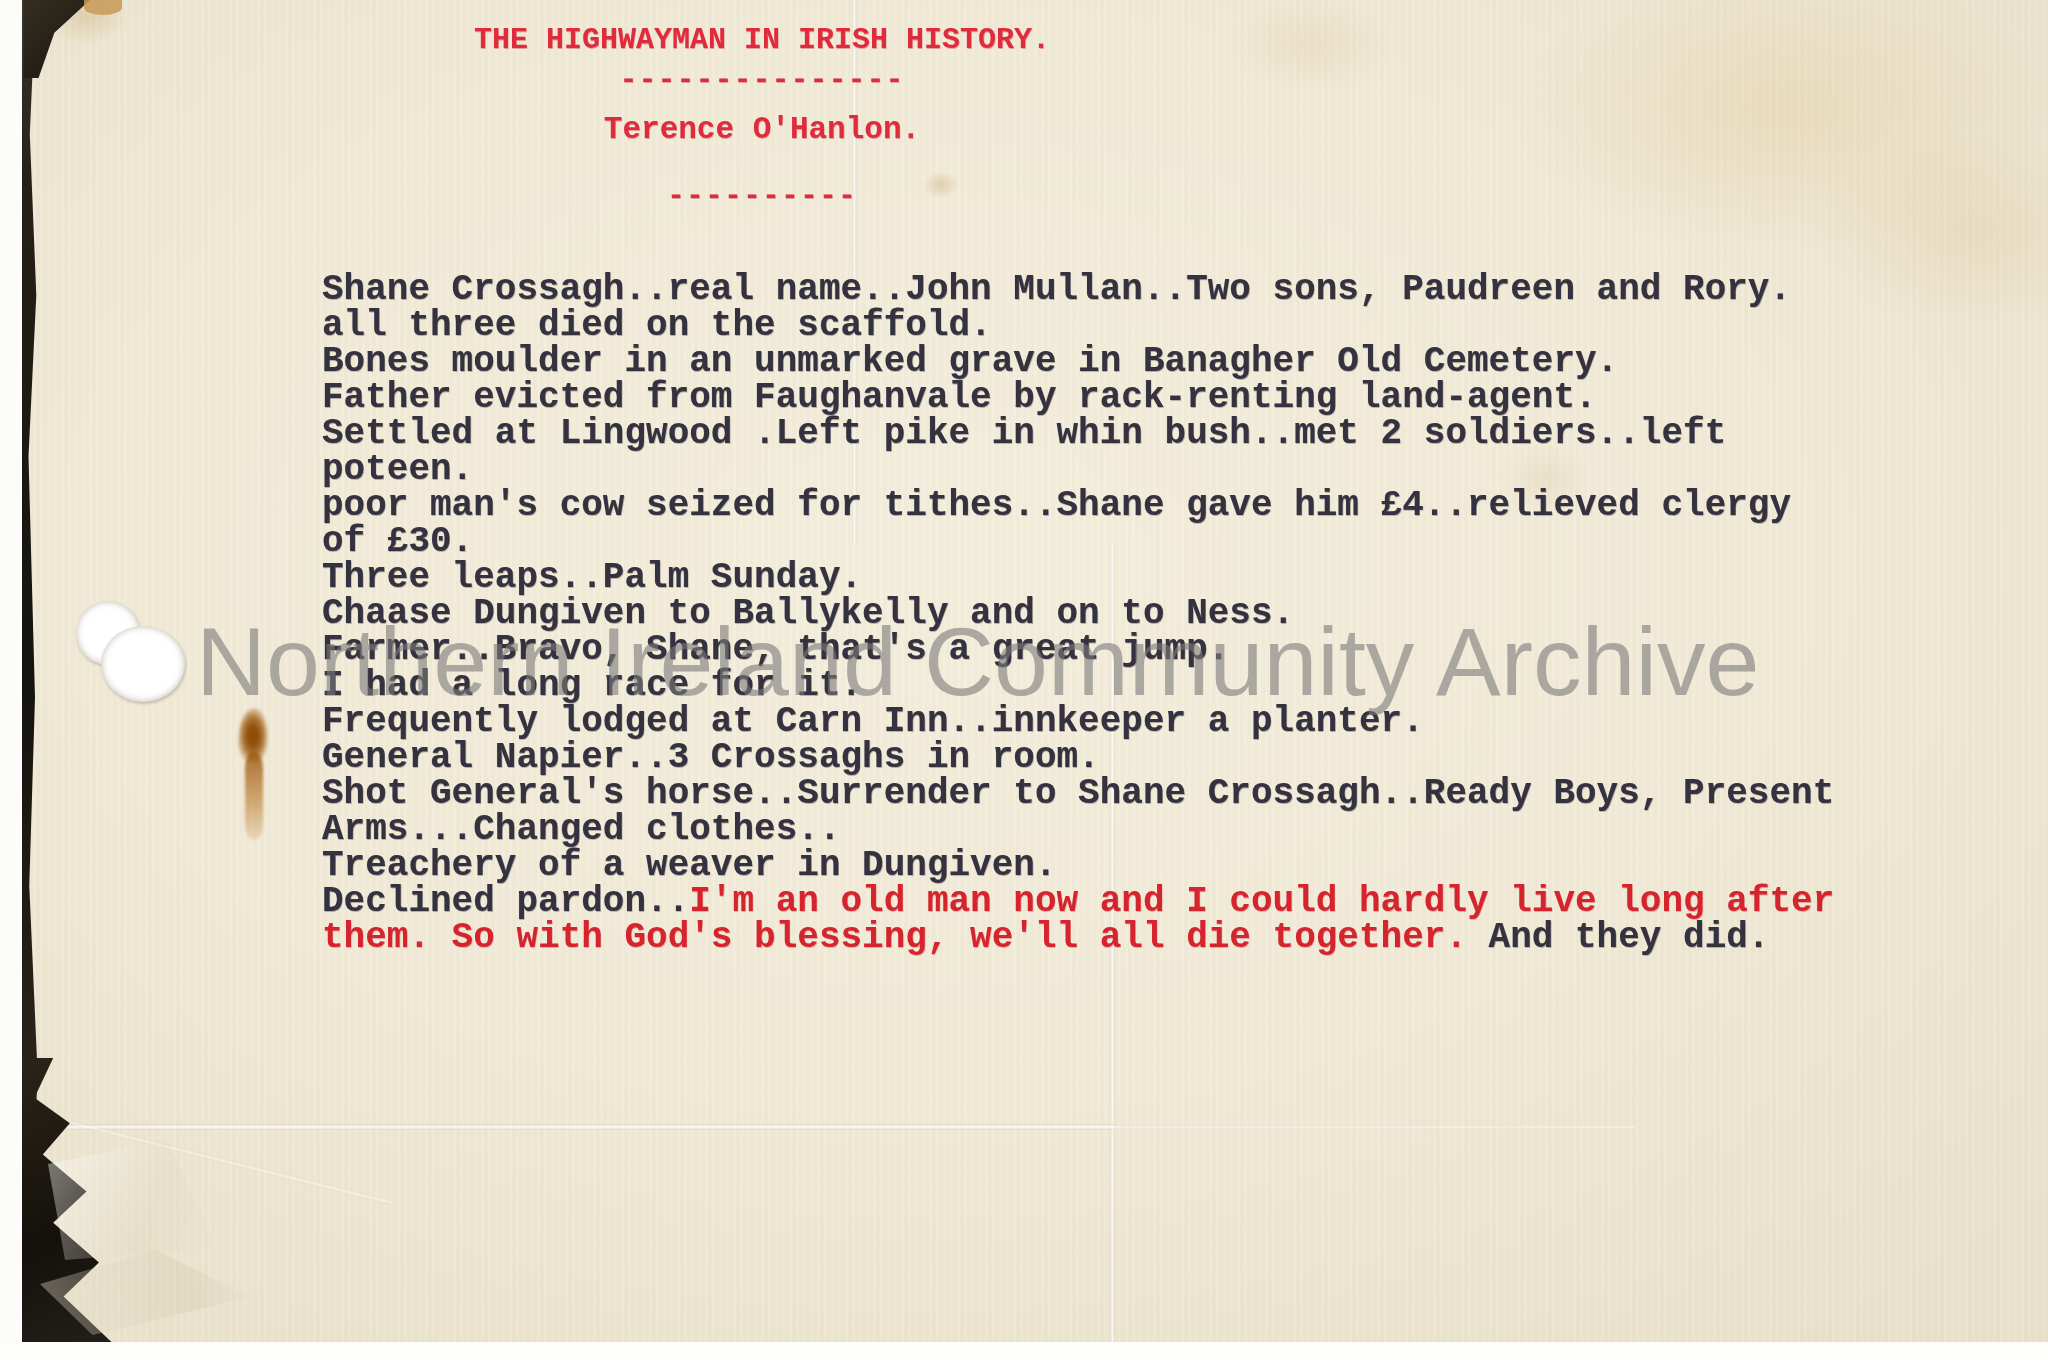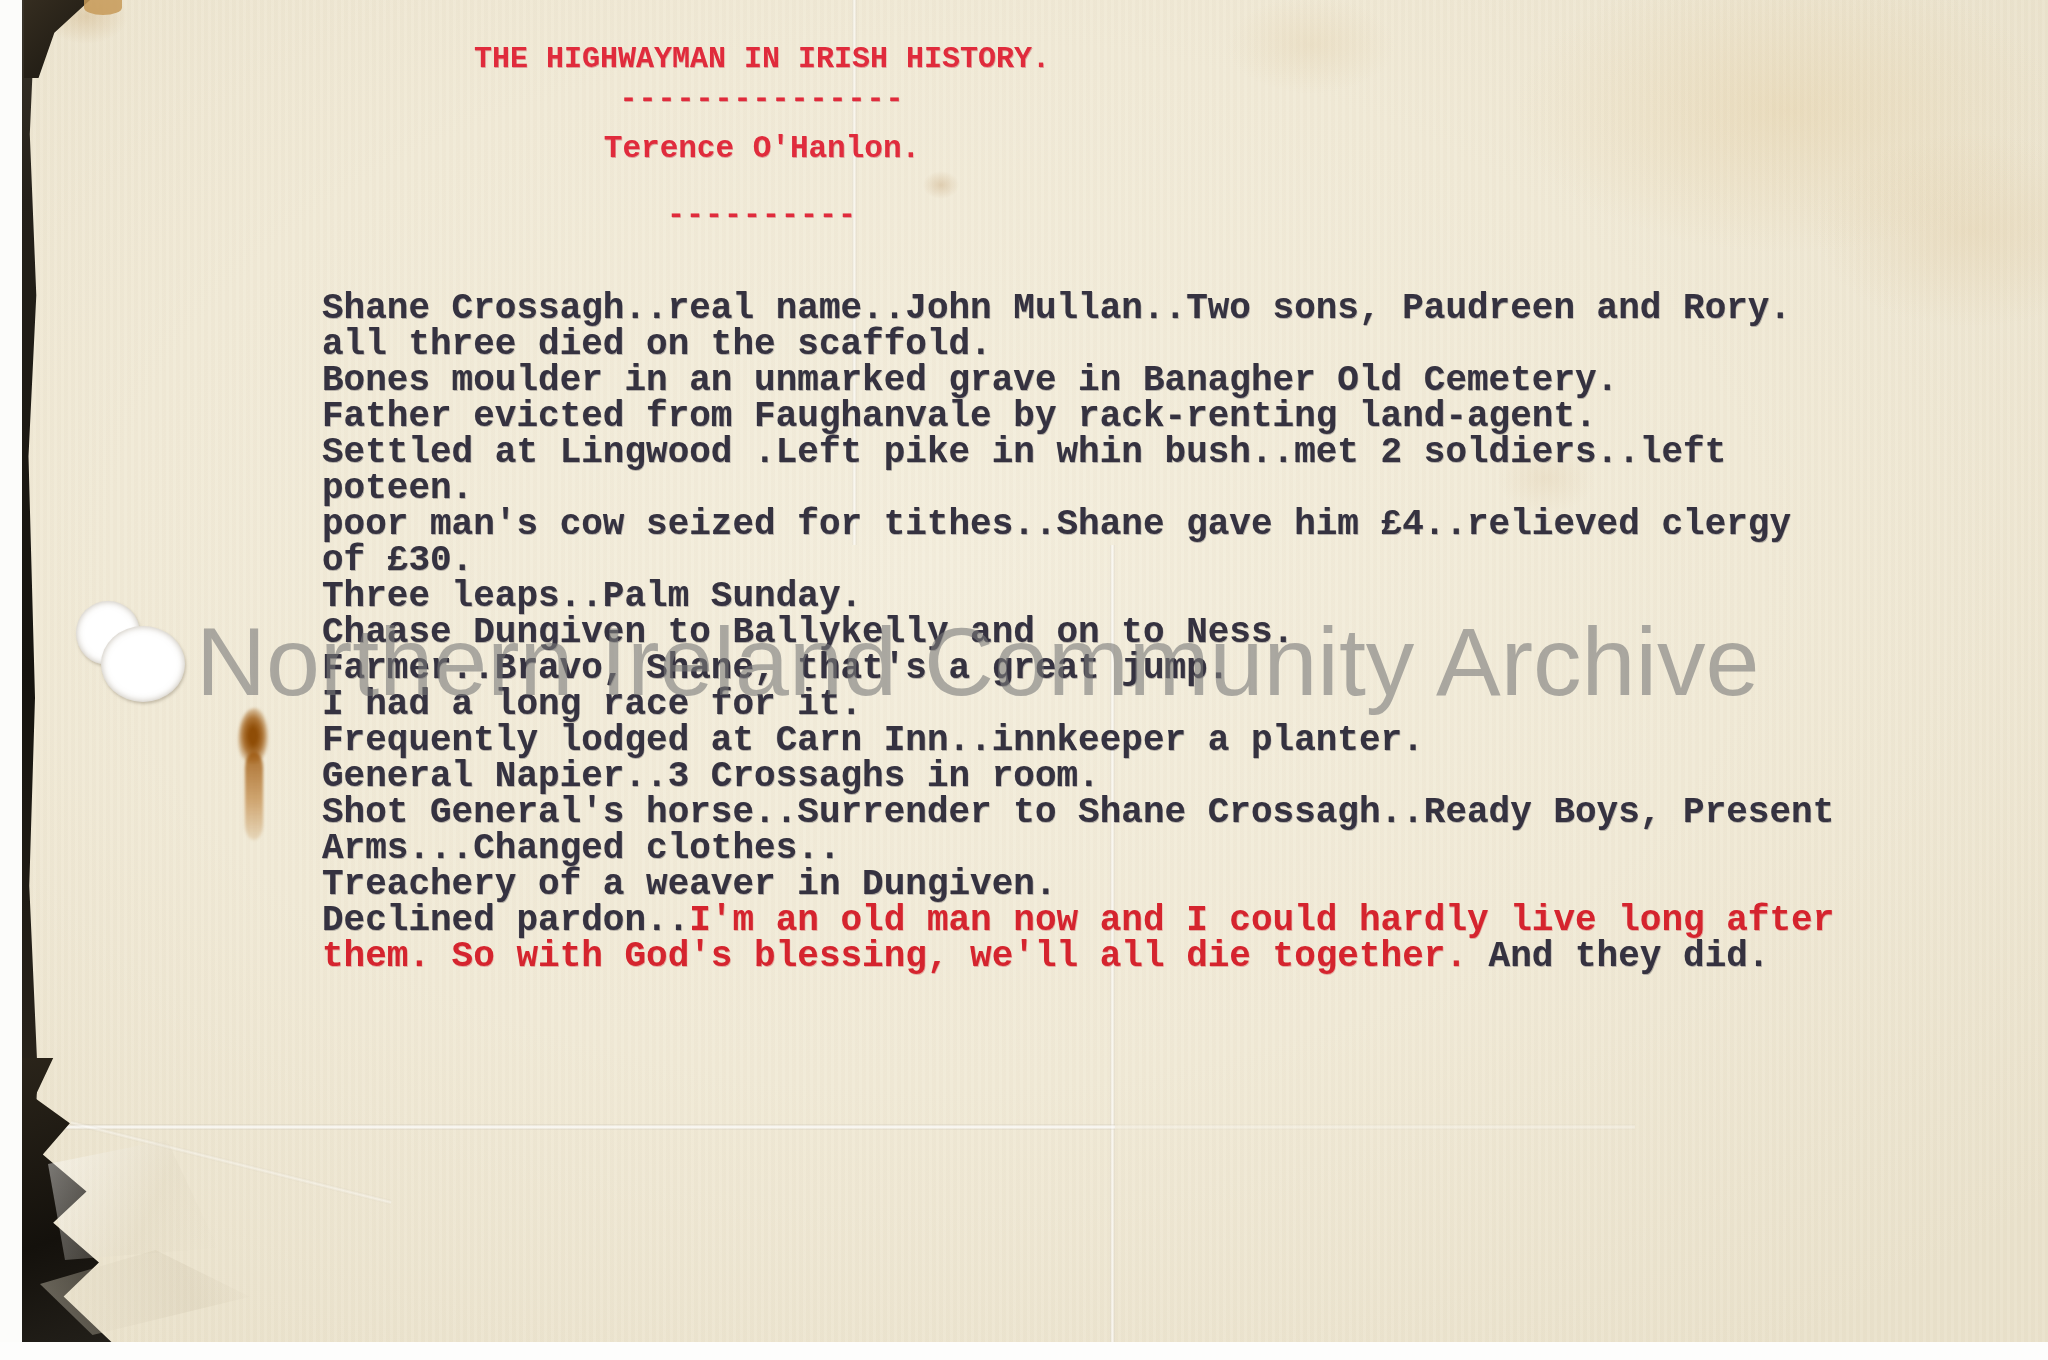--- a/index.html
+++ b/index.html
@@ -34,21 +34,21 @@
     background:linear-gradient(to bottom, rgba(130,115,85,0.12), rgba(255,255,255,0.8) 50%, rgba(130,115,85,0.10));}
   .crease-d1{left:40px;top:1160px;width:330px;height:5px;opacity:.5;transform:rotate(14deg);
     background:linear-gradient(to bottom, rgba(130,115,85,0.12), rgba(255,255,255,0.8) 50%, rgba(130,115,85,0.10));}
   
   .stain-rust-head{position:absolute;left:212px;top:708px;width:30px;height:56px;border-radius:55% 45% 50% 50%/60% 50% 45% 40%;
     background:radial-gradient(closest-side, #8f4d06 30%, rgba(160,95,25,0.85) 65%, rgba(170,110,40,0.25));filter:blur(1.5px);}
   .stain-rust-tail{position:absolute;left:219px;top:752px;width:18px;height:88px;border-radius:50%/18%;
     background:linear-gradient(to bottom, rgba(158,90,18,0.85), rgba(185,120,45,0.6) 55%, rgba(190,135,60,0.18));filter:blur(1.5px);}
   
   .tw{font-weight:700;white-space:pre;
-      text-shadow:0.6px 0.6px 0 rgba(43,40,52,0.30), -0.3px 0 0 rgba(43,40,52,0.22);margin-top:19px;}
+      text-shadow:0.6px 0.6px 0 rgba(43,40,52,0.30), -0.3px 0 0 rgba(43,40,52,0.22);}
   .doc-title{position:absolute;left:296px;top:22px;width:880px;text-align:center;
     font-size:30px;line-height:36px;color:var(--red-title);
     text-shadow:0.6px 0.6px 0 rgba(190,30,45,0.35);}
   .rule{position:absolute;left:296px;width:880px;text-align:center;font-size:30px;line-height:36px;
     color:var(--red-title);letter-spacing:1px;text-shadow:0.6px 0.6px 0 rgba(190,30,45,0.35);}
   .rule1{top:62px;}
   .rule2{top:178px;}
   .doc-author{position:absolute;left:296px;top:112px;width:880px;text-align:center;
     font-size:31px;line-height:36px;color:var(--red-title);
     text-shadow:0.6px 0.6px 0 rgba(190,30,45,0.35);}

